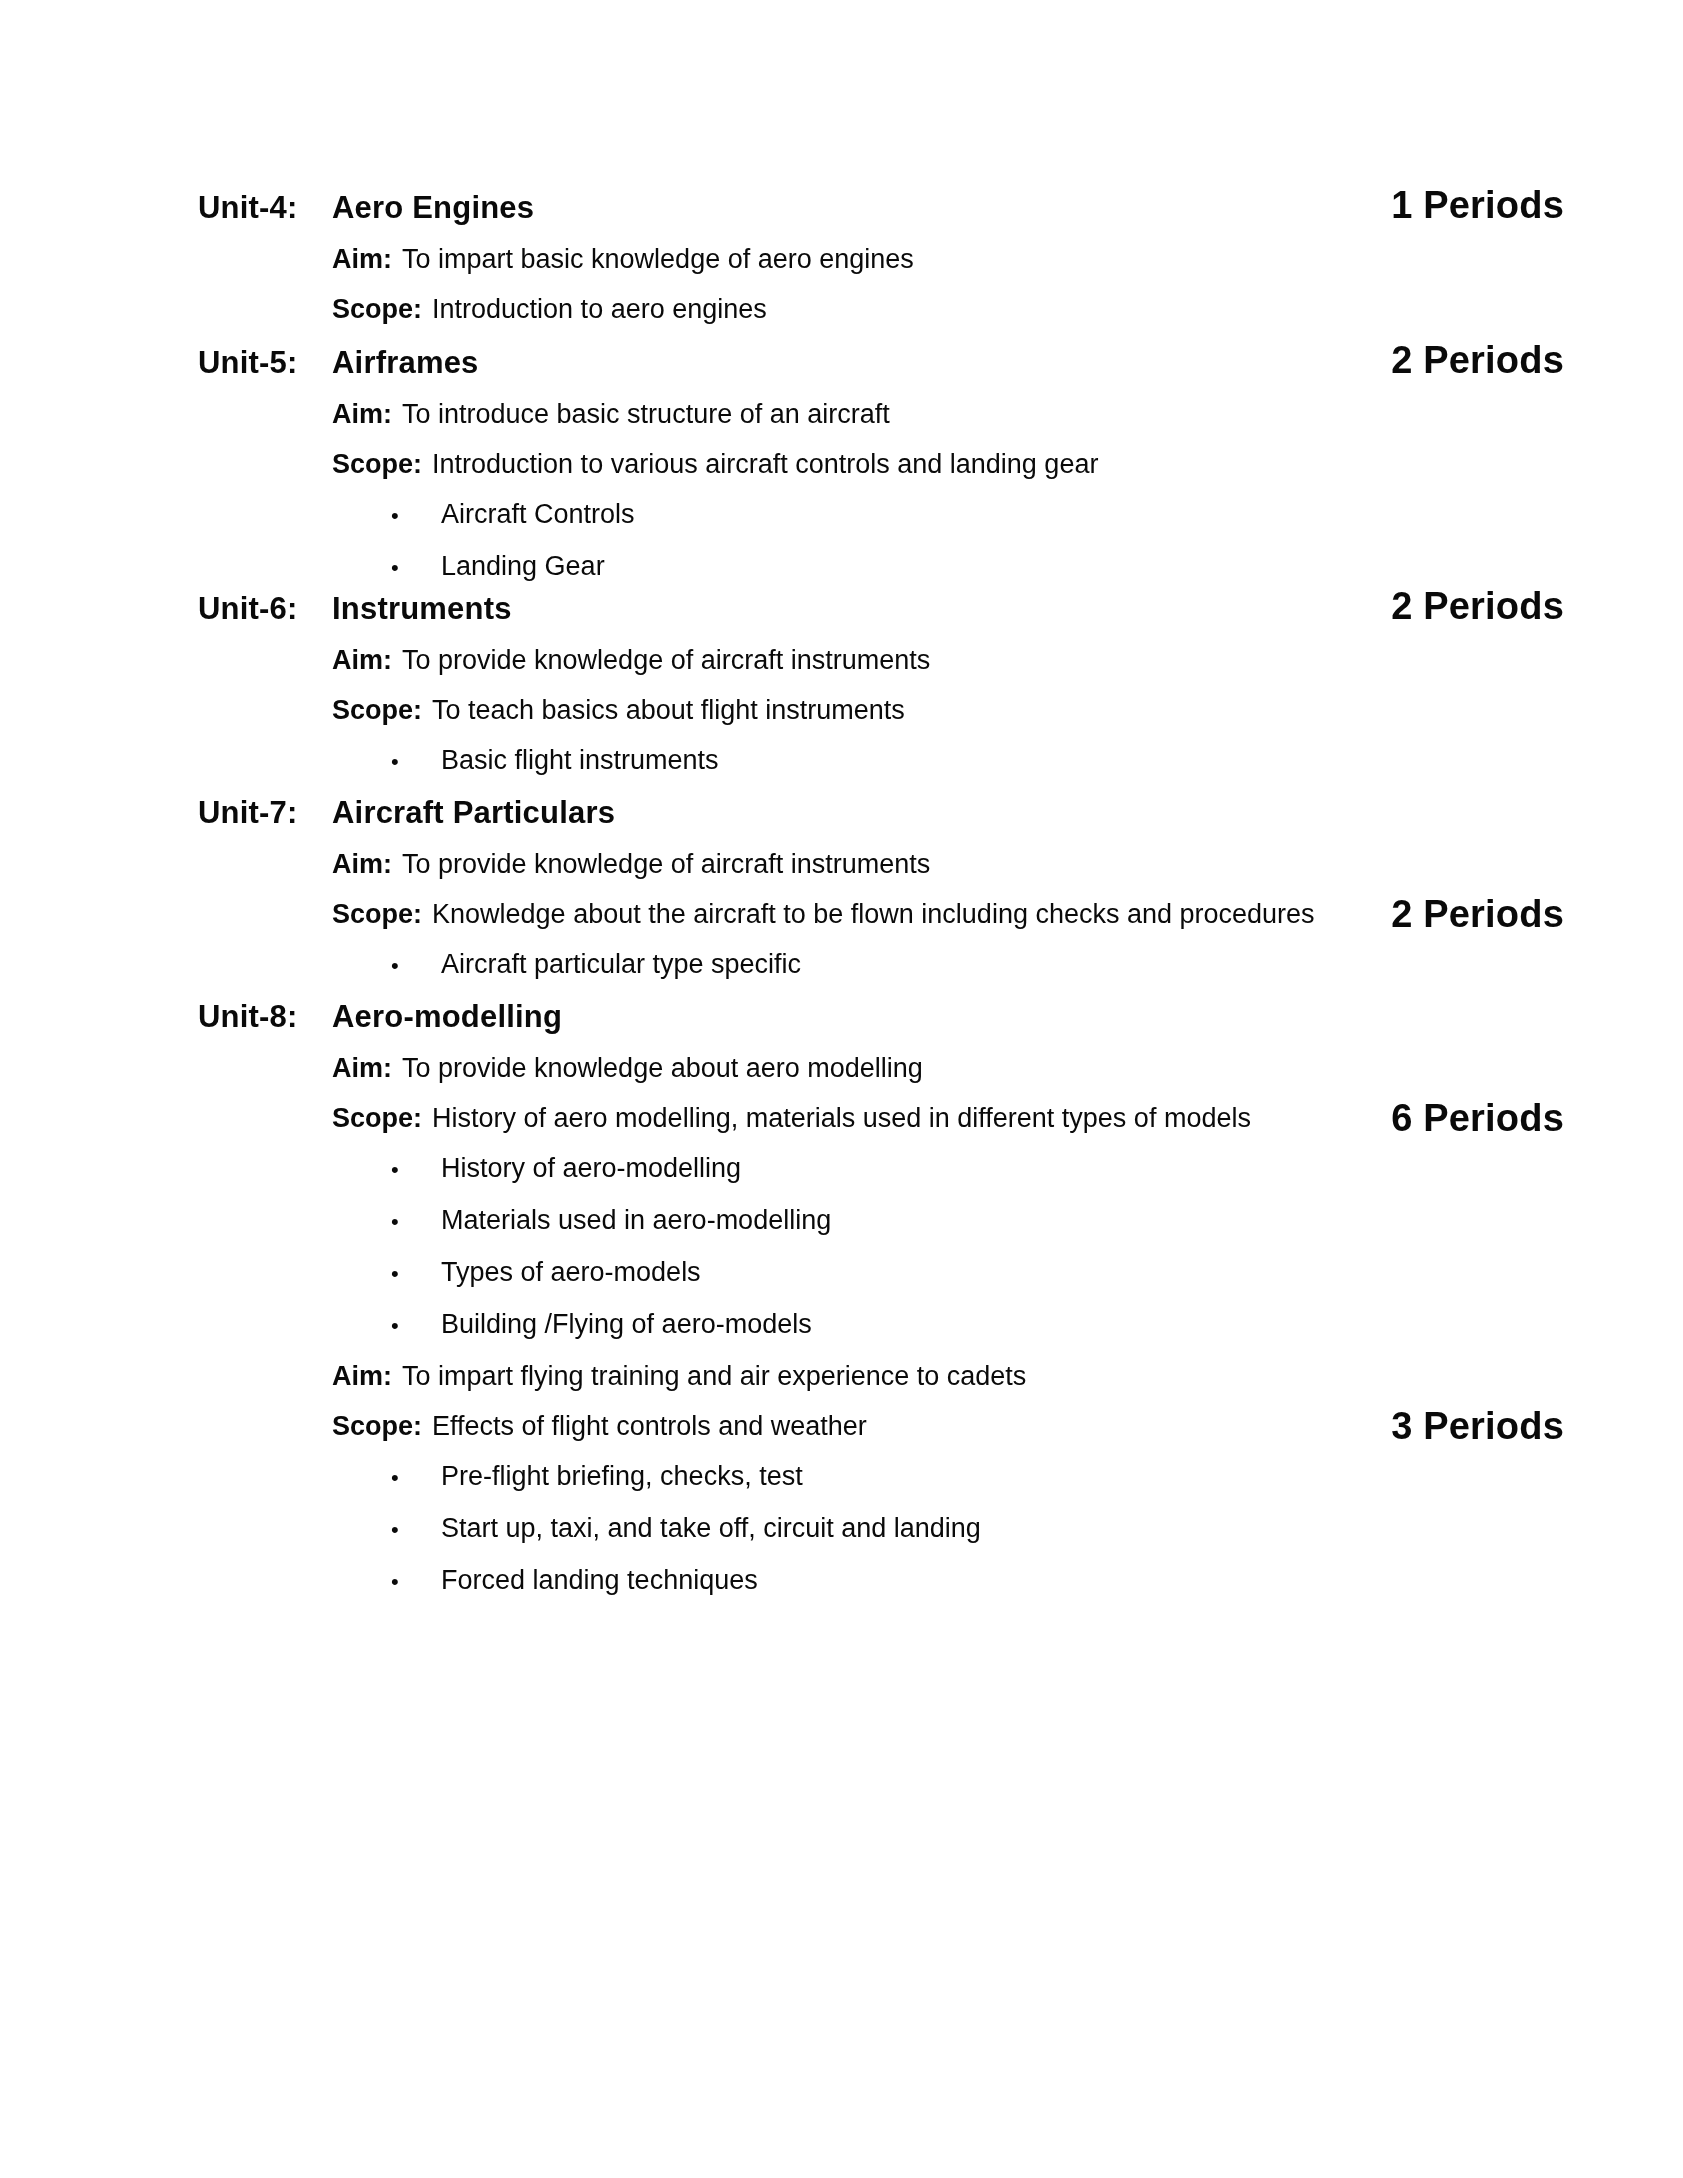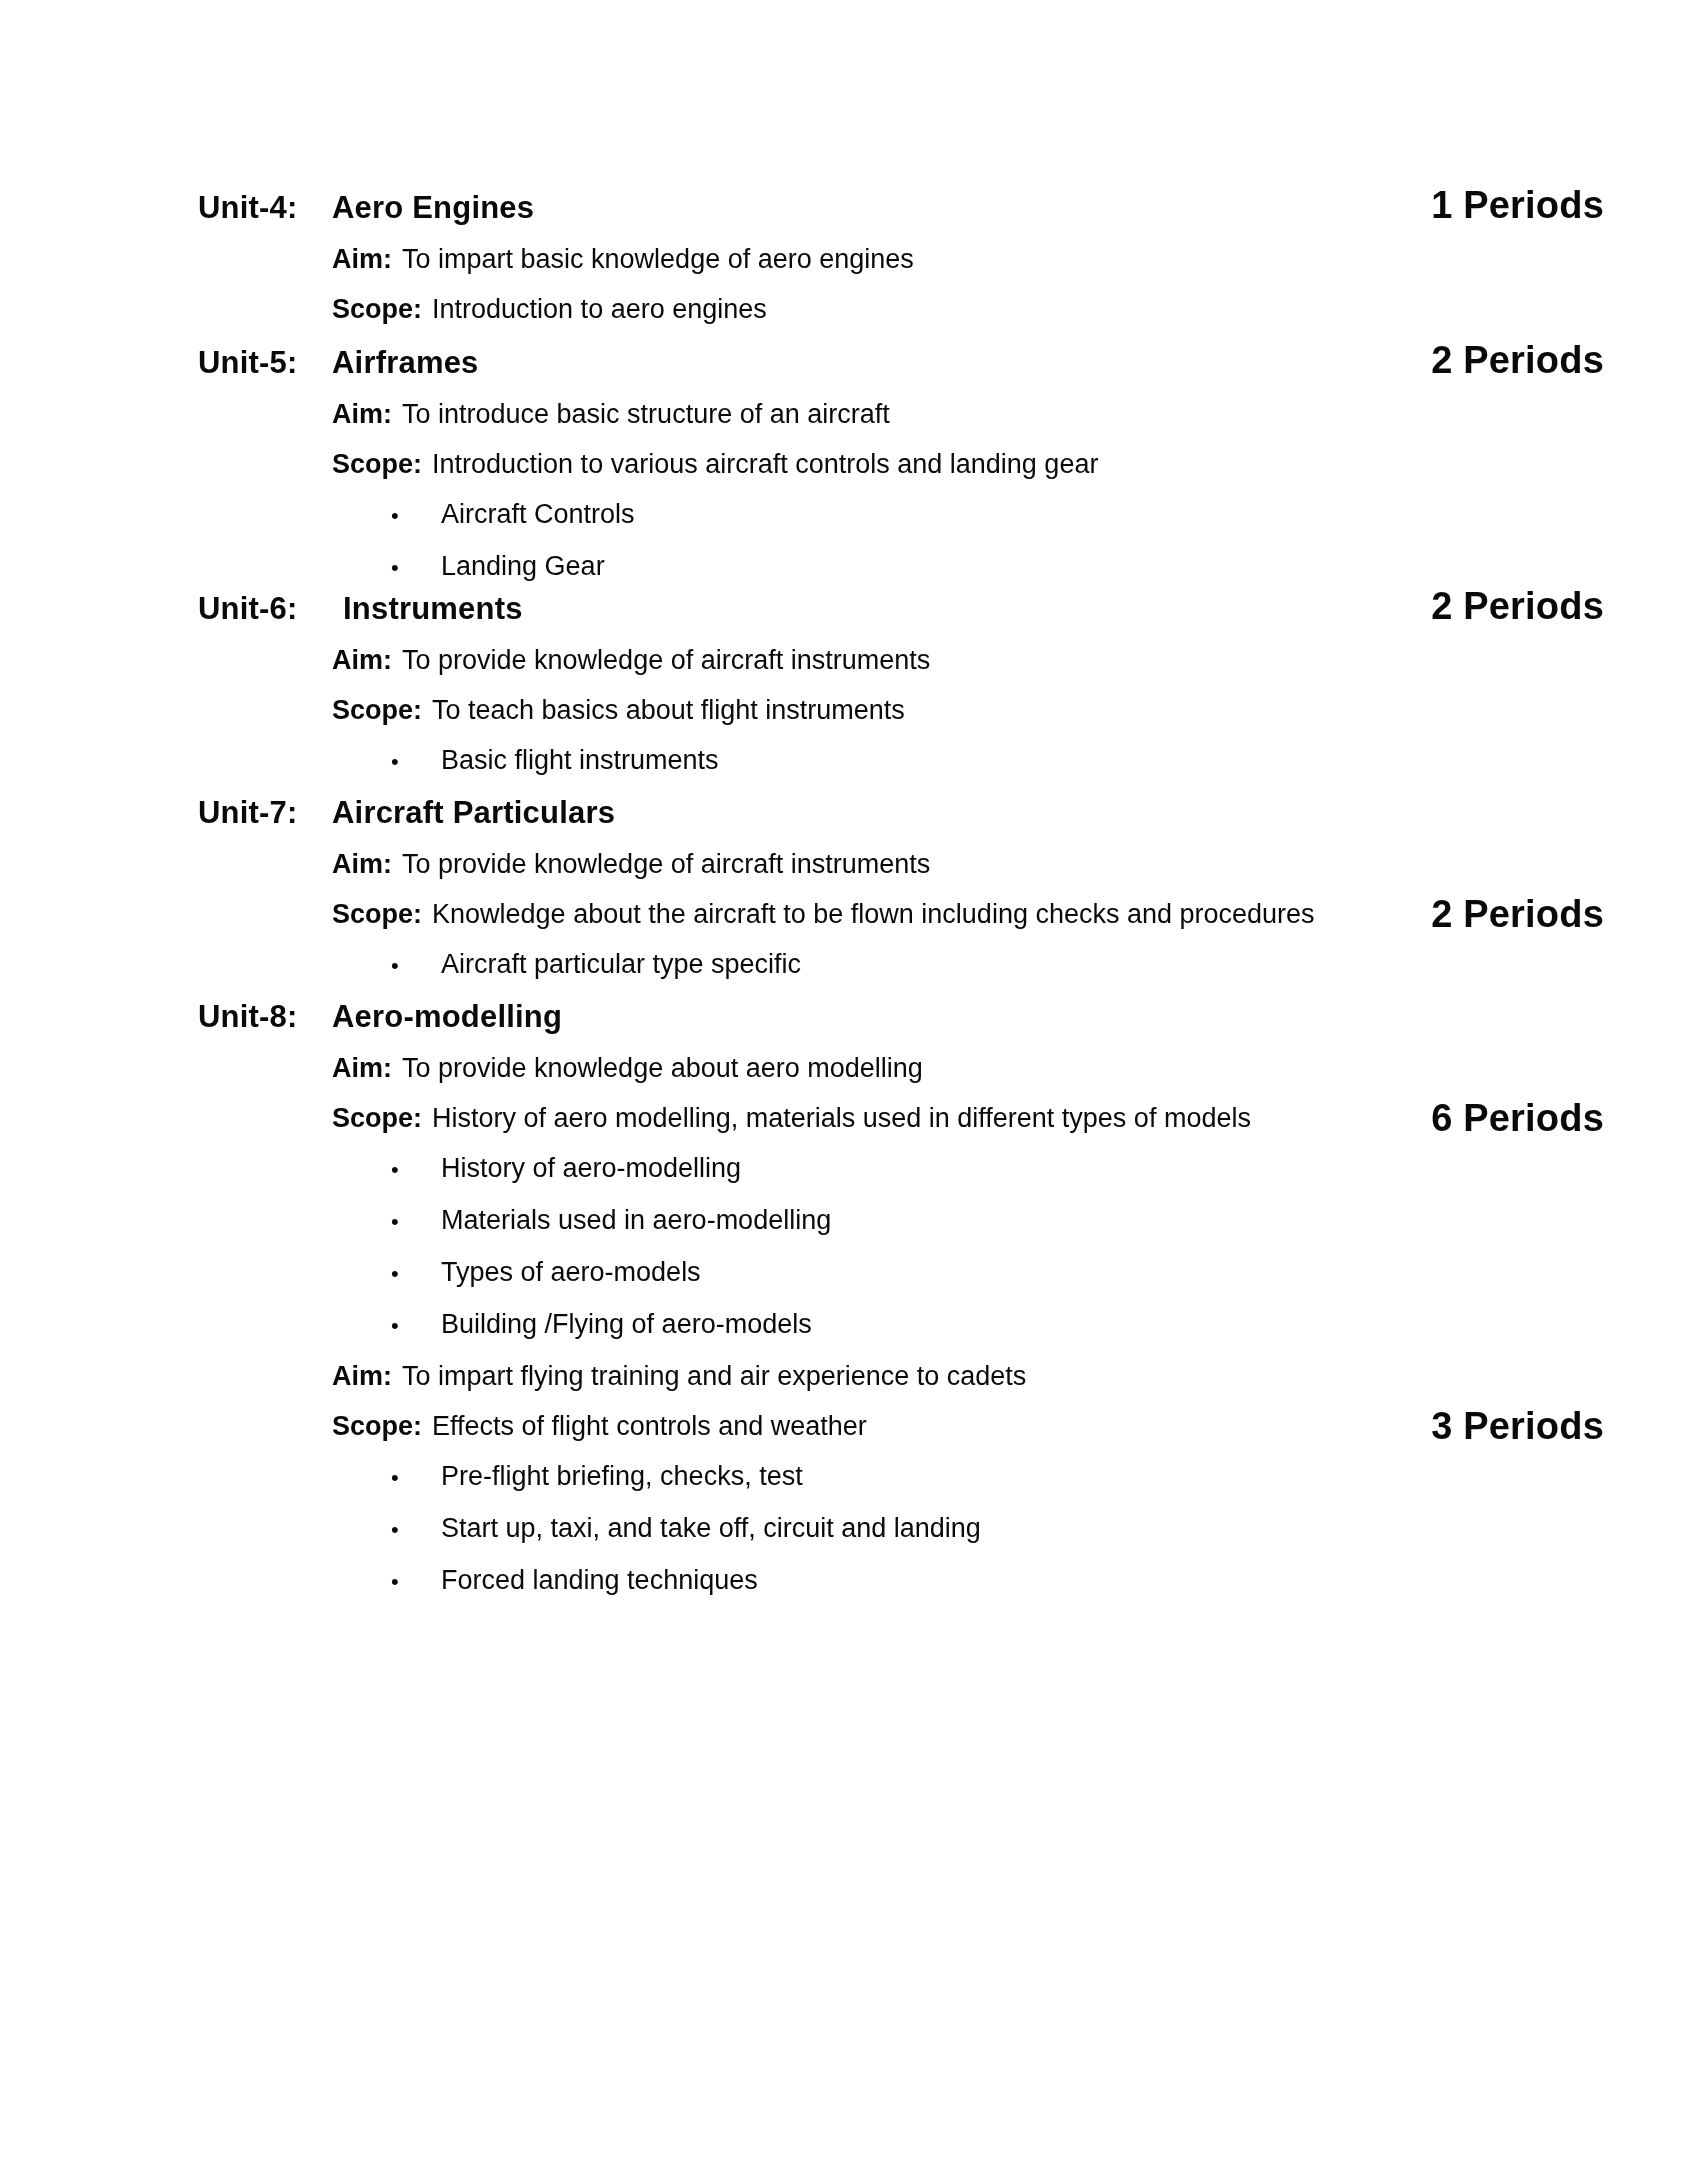--- a/index.html
+++ b/index.html
@@ -10,36 +10,36 @@
     position: relative;
     font-family: "Liberation Sans", "DejaVu Sans", sans-serif;
     color: #0a0a0a;
   }
   .page {
     position: absolute;
     top: 0; left: 0;
     width: 1683px;
     height: 2178px;
     background: #ffffff;
-    padding: 186px 79px 0 198px;
+    padding: 186px 119px 0 198px;
   }
   .unit { }
   .row { margin-bottom: 14px; }
   .heading-row {
     display: flex;
     align-items: baseline;
     font-size: 31px;
     font-weight: 700;
     line-height: 38px;
     margin-top: 12px;
     letter-spacing: 0.2px;
   }
   .unit:first-child .heading-row { margin-top: 0; }
   
-  .unit:nth-child(3) .heading-row { margin-top: -13px; gap: 11px; }
+  .unit:nth-child(3) .heading-row { margin-top: -13px; }
   .unit-label {
     width: 134px;
     flex: 0 0 134px;
   }
   .unit-title { flex: 1 1 auto; }
   .periods {
     font-size: 38px;
     font-weight: 700;
     white-space: nowrap;
     letter-spacing: 0.2px;

